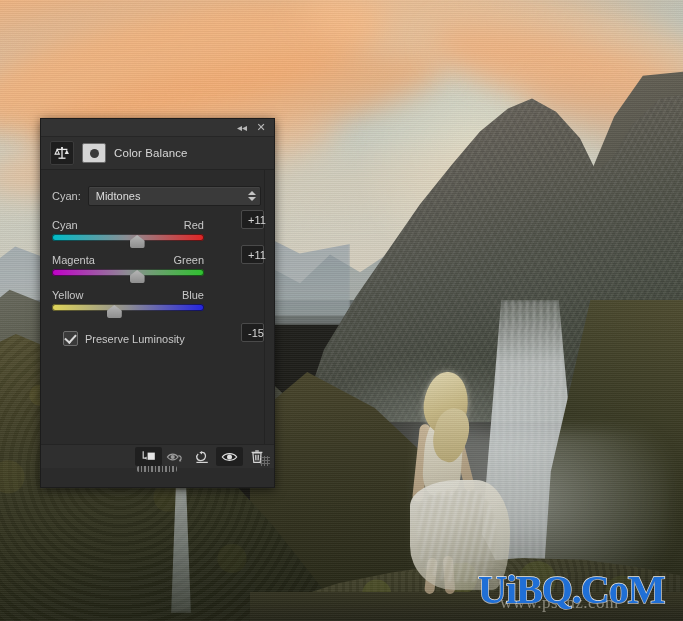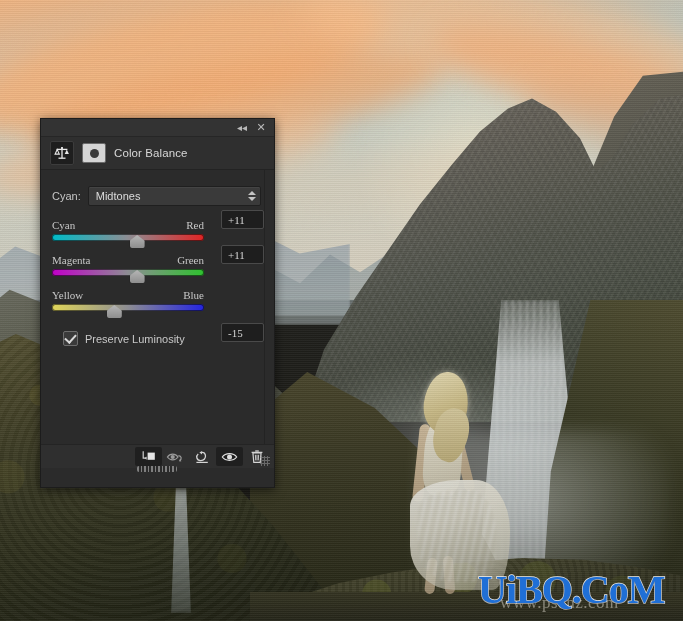--- a/index.html
+++ b/index.html
@@ -293,39 +293,39 @@
   .tone-select{
     width:160px;height:18px;background:#3a3a3a;border:1px solid #1f1f1f;border-radius:2px;
     display:flex;align-items:center;justify-content:space-between;
     padding:0 4px 0 7px;color:#dcdcdc;font-size:11px;cursor:pointer;
     box-shadow:inset 0 1px 0 rgba(255,255,255,.05);
   }
   .stepper{display:flex;flex-direction:column;gap:2px;}
   .st-up{width:0;height:0;border-left:4px solid transparent;border-right:4px solid transparent;border-bottom:4px solid #c4c4c4;}
   .st-dn{width:0;height:0;border-left:4px solid transparent;border-right:4px solid transparent;border-top:4px solid #c4c4c4;}
 
-  .slider-group{padding:13px 0 0 11px;position:relative;font-family:Liberation Serif, serif;}
+  .slider-group{padding:13px 0 0 11px;position:relative;}
   .slider-labels{display:flex;justify-content:space-between;width:152px;margin-bottom:3px;}
   .slider-labels span{font-size:11px;color:#c8c8c8;}
   .track{
     position:relative;width:152px;height:7px;border-radius:4px;
     box-shadow:inset 0 0 0 1px rgba(0,0,0,.55);
   }
   .t-cyan{background:linear-gradient(to right,#00bcc8 0%,#8d9a9e 50%,#e02424 100%);}
   .t-mag{background:linear-gradient(to right,#c000c8 0%,#8d8d8d 50%,#2fc22f 100%);}
   .t-yel{background:linear-gradient(to right,#e0d65a 0%,#8d8d99 50%,#2424e0 100%);}
   .knob{
     position:absolute;top:1px;width:15px;height:13px;
     background:linear-gradient(to bottom,#b6b6b6,#8e8e8e);
     clip-path:polygon(50% 0,100% 45%,100% 100%,0 100%,0 45%);
     border-radius:2px;
     filter:drop-shadow(0 1px 1px rgba(0,0,0,.6));
   }
   .val-box{
-    position:absolute;right:10px;width:43px;height:19px;
+    position:absolute;right:10px;width:23px;height:19px;
     background:#1e1e1e;border:1px solid #4a4a4a;border-radius:2px;
     color:#d6d6d6;font-size:11px;display:flex;align-items:center;padding-left:6px;
     box-sizing:border-box;
   }
   .vb1{top:4px;} .vb2{top:4px;} .vb3{top:4px;margin-top:43px;}
 
   .row-check{display:flex;align-items:center;gap:7px;padding:20px 0 0 22px;}
   .checkbox{
     width:13px;height:13px;background:#3a3a3a;border:1px solid #6d6d6d;border-radius:2px;
     position:relative;cursor:pointer;

